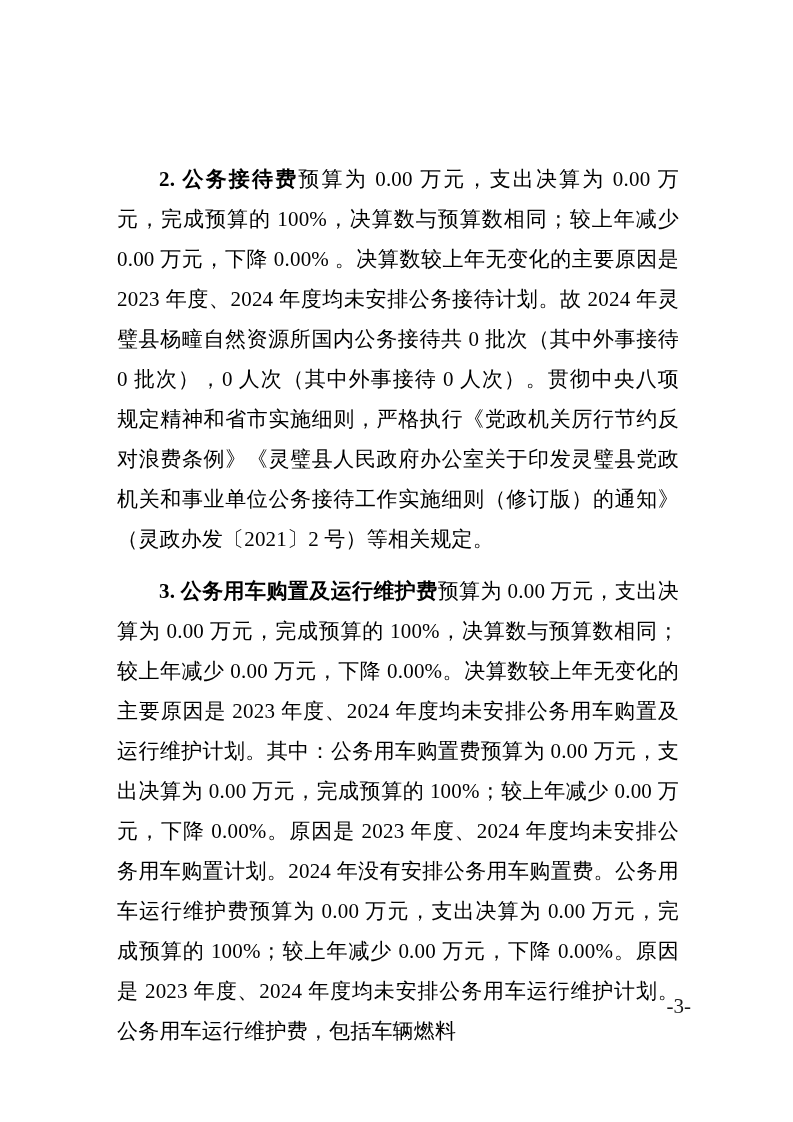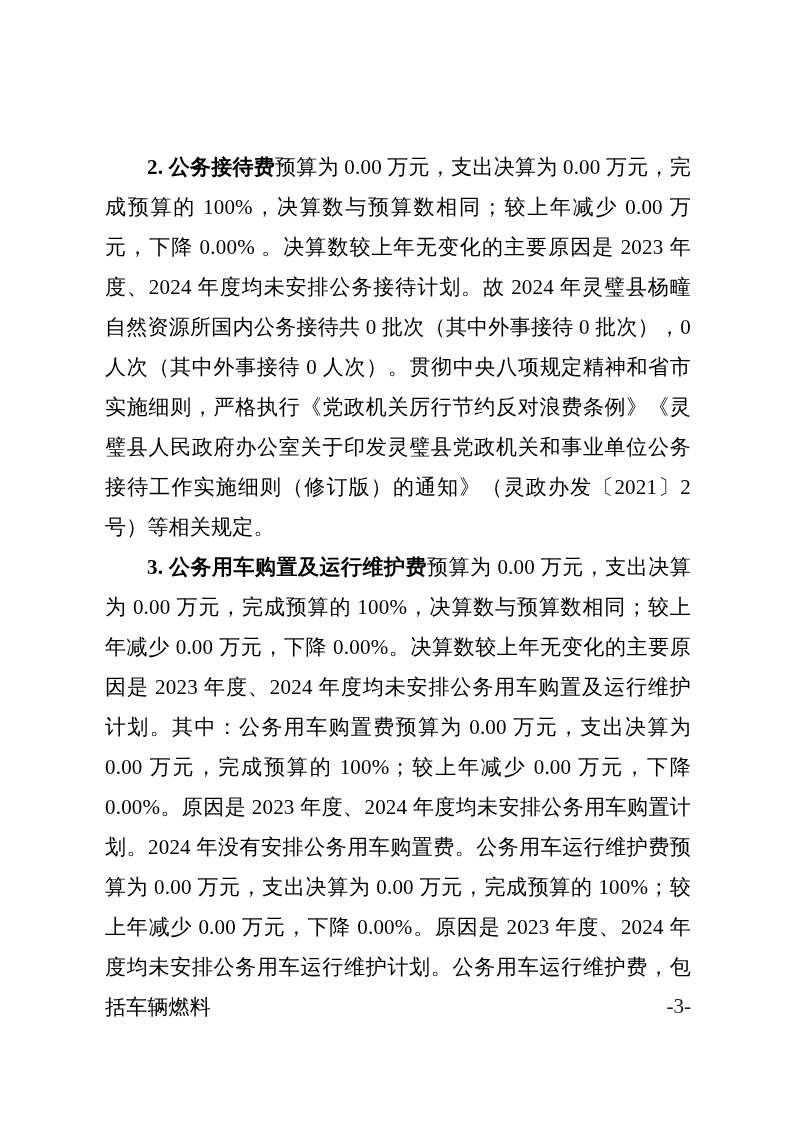--- a/index.html
+++ b/index.html
@@ -25,21 +25,21 @@
     left: 105px;
     top: 147px;
     width: 586px;
     font-size: 21px;
     line-height: 40px;
     text-align: justify;
     text-justify: inter-ideograph;
     letter-spacing: 0.2px;
   }
   .content p {
-    margin: 0;
+    margin: 12px;
     padding: 0;
     text-indent: 2em;
   }
   .section-lead {
     font-weight: bold;
   }
   .page-number {
     position: absolute;
     right: 102px;
     top: 992px;

